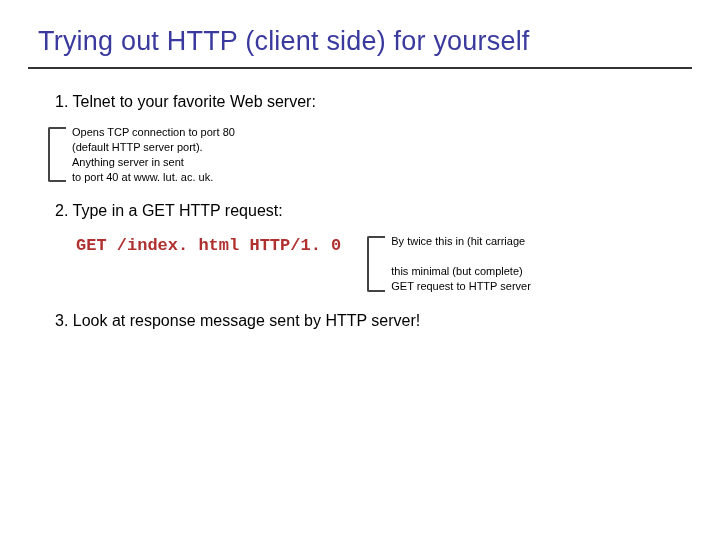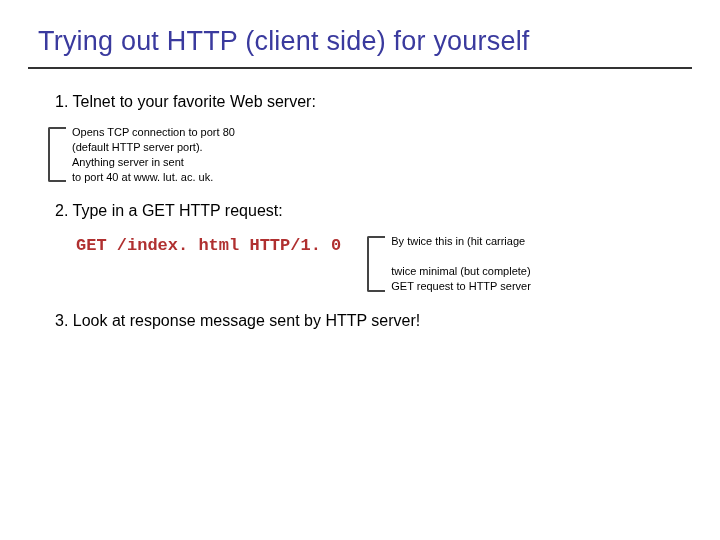--- a/index.html
+++ b/index.html
@@ -90,20 +90,20 @@
   </div>
 
   <div class="step">2. Type in a GET HTTP request:</div>
 
   <div class="row2">
     <div class="cmd">GET /index. html HTTP/1. 0</div>
     <div class="bracket"></div>
     <div class="note">
       <span>By twice this in (hit carriage</span><br>
       <br>
-      <span>twice minimal (but complete)</span><br>
+      <span>this minimal (but complete)</span><br>
       <span>GET request to HTTP server</span>
     </div>
   </div>
 
   <div class="step">3. Look at response message sent by HTTP server!</div>
 
 </div>
 
 </body></html>

